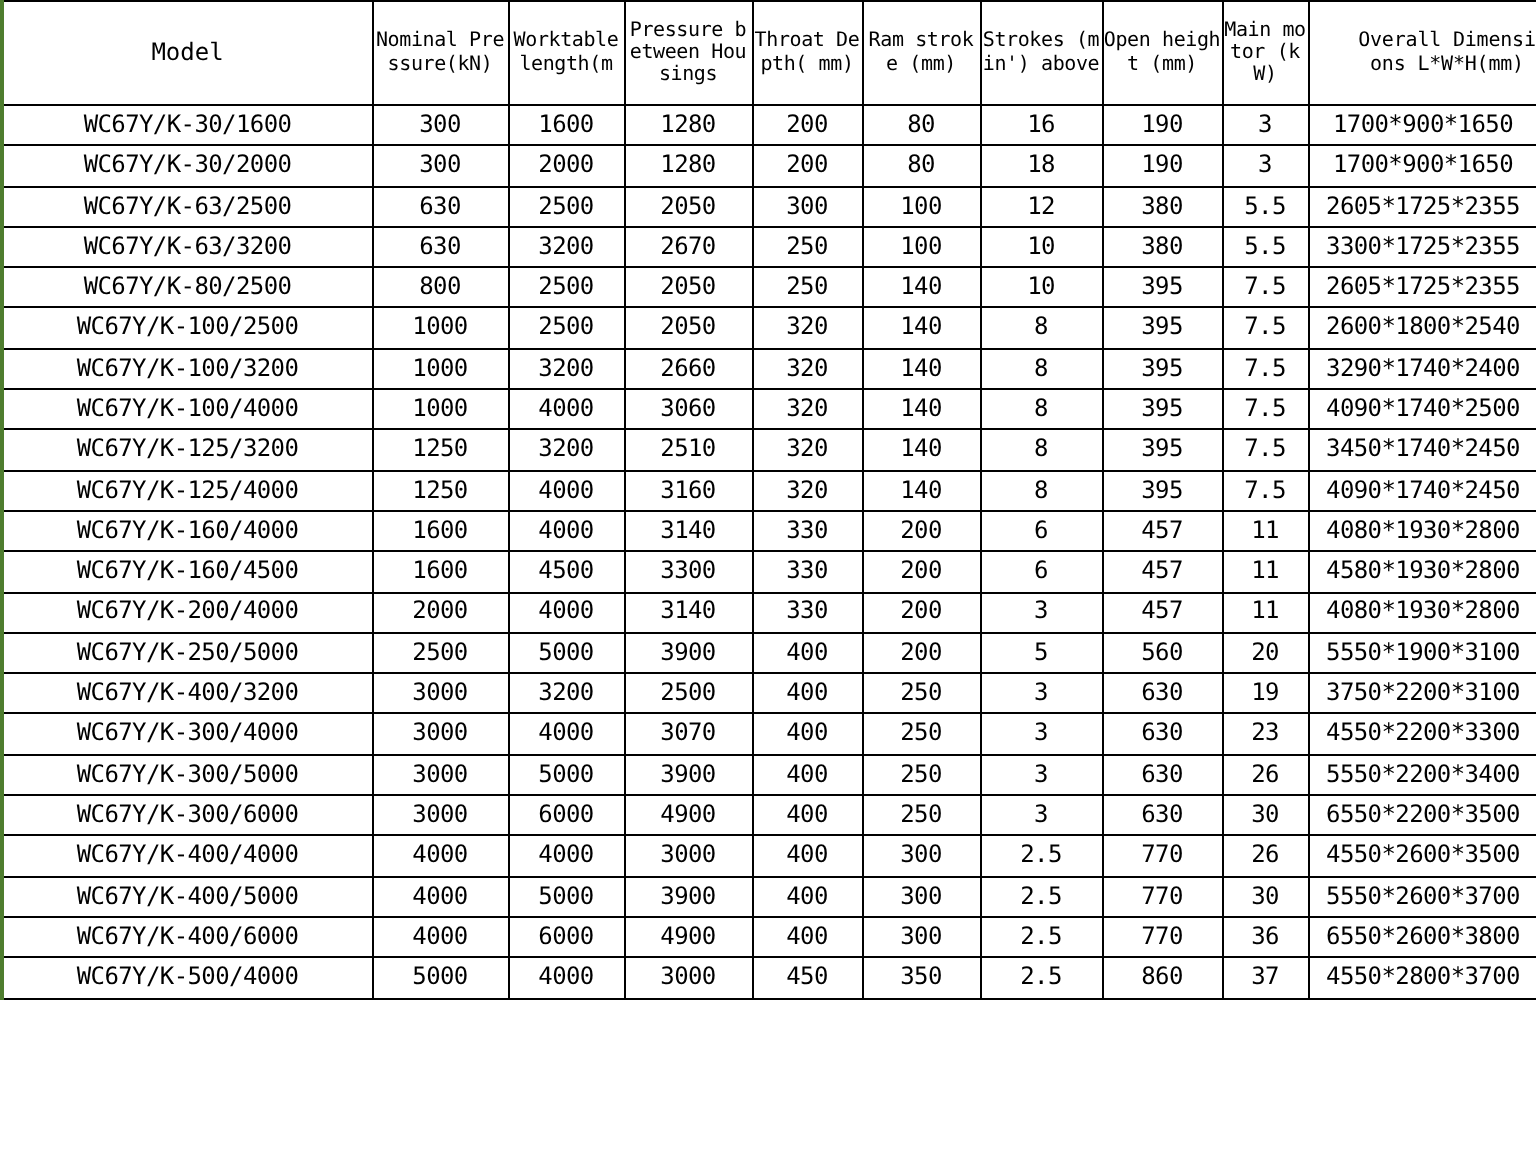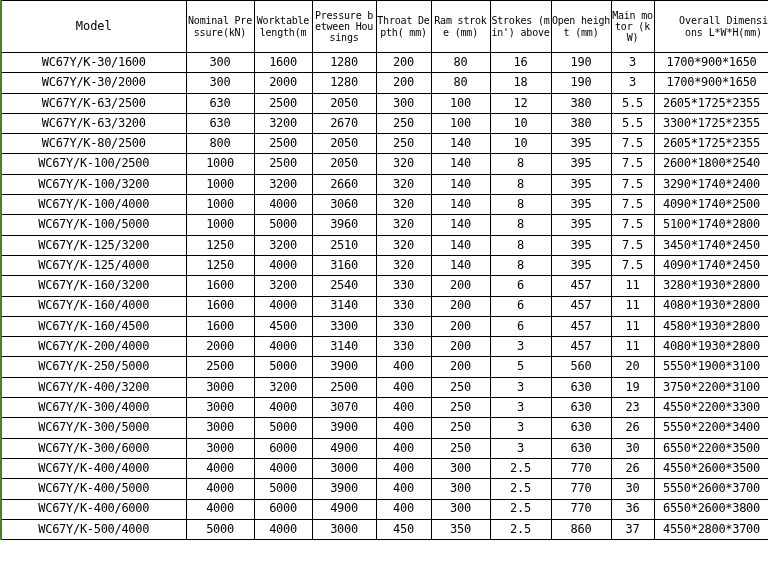--- a/index.html
+++ b/index.html
@@ -184,32 +184,20 @@
         <td>4000</td>
         <td>3060</td>
         <td>320</td>
         <td>140</td>
         <td>8</td>
         <td>395</td>
         <td>7.5</td>
         <td>4090*1740*2500</td>
       </tr>
       <tr>
-        <td class="c-model">WC67Y/K-100/5000</td>
-        <td>1000</td>
-        <td>5000</td>
-        <td>3960</td>
-        <td>320</td>
-        <td>140</td>
-        <td>8</td>
-        <td>395</td>
-        <td>7.5</td>
-        <td>5100*1740*2800</td>
-      </tr>
-      <tr>
         <td class="c-model">WC67Y/K-125/3200</td>
         <td>1250</td>
         <td>3200</td>
         <td>2510</td>
         <td>320</td>
         <td>140</td>
         <td>8</td>
         <td>395</td>
         <td>7.5</td>
         <td>3450*1740*2450</td>
@@ -218,32 +206,20 @@
         <td class="c-model">WC67Y/K-125/4000</td>
         <td>1250</td>
         <td>4000</td>
         <td>3160</td>
         <td>320</td>
         <td>140</td>
         <td>8</td>
         <td>395</td>
         <td>7.5</td>
         <td>4090*1740*2450</td>
-      </tr>
-      <tr>
-        <td class="c-model">WC67Y/K-160/3200</td>
-        <td>1600</td>
-        <td>3200</td>
-        <td>2540</td>
-        <td>330</td>
-        <td>200</td>
-        <td>6</td>
-        <td>457</td>
-        <td>11</td>
-        <td>3280*1930*2800</td>
       </tr>
       <tr>
         <td class="c-model">WC67Y/K-160/4000</td>
         <td>1600</td>
         <td>4000</td>
         <td>3140</td>
         <td>330</td>
         <td>200</td>
         <td>6</td>
         <td>457</td>

